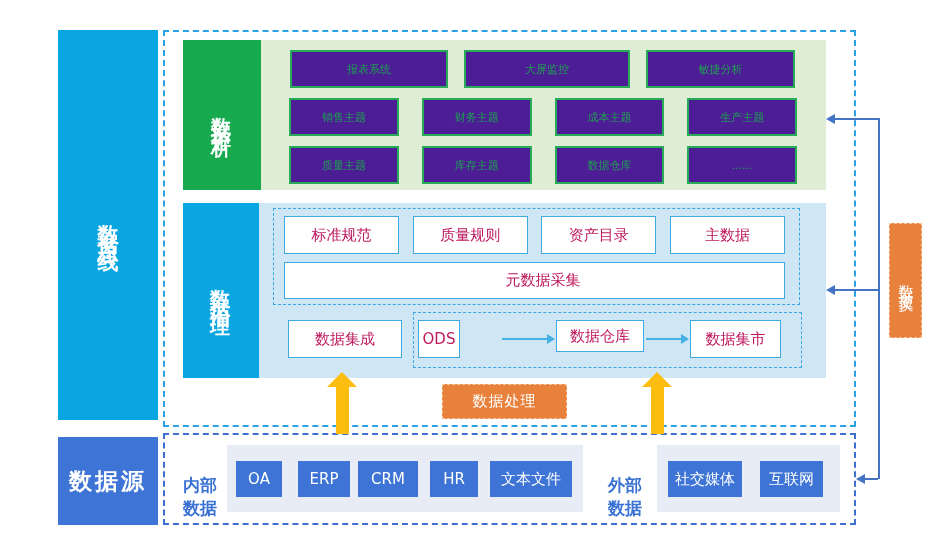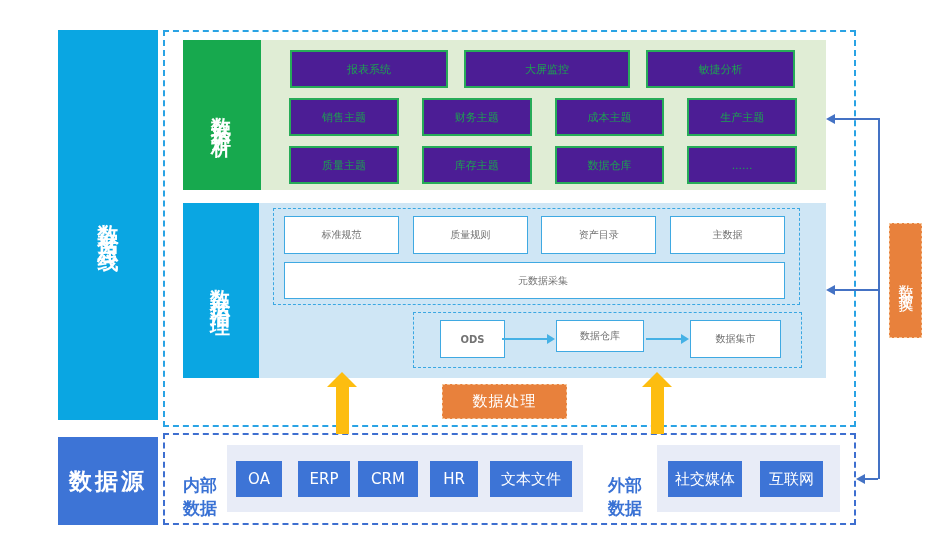--- a/index.html
+++ b/index.html
@@ -34,27 +34,27 @@
           display:flex; align-items:center; justify-content:center; }
   .gw1 { width:158px; } .gw2 { width:166px; } .gw3 { width:149px; }
   .gw4 { width:110px; }
 
   
   .gov-label { left:183px; top:203px; width:76px; height:175px; background:#0aa6e2; color:#fff;
                font-size:20px; font-weight:bold; letter-spacing:9px; }
   .gov-bg { left:259px; top:203px; width:567px; height:175px; background:#cfe6f5; }
   .dashed1 { left:14px; top:5px; width:527px; height:97px; border:1.5px dashed #3aa7e2; }
   .rules-row { display:flex; justify-content:space-between; height:38px; margin:7px 14px 0 10px; }
-  .bbox { background:#fff; border:1.5px solid #3fa9e2; color:#737373; font-size:10px;
+  .bbox { background:#fff; border:1.5px solid #3fa9e2; color:#be185d; font-size:15px;
           display:flex; align-items:center; justify-content:center; }
   .rule-box { width:115px; }
   .metadata-box { height:37px; margin:8px 14px 0 10px;padding-left:17px; }
   .integration-box { left:29px; top:117px; width:114px; height:38px; }
   .dashed2 { left:154px; top:109px; width:389px; height:56px; border:1.5px dashed #3aa7e2; }
-  .ods-box { left:26px; top:7px; width:65px; height:38px; font-weight:bold; }
+  .ods-box { left:4px; top:7px; width:42px; height:38px; font-weight:normal; }
   .wh-box { left:142px; top:7px; width:88px; height:32px; }
   .mart-box { left:276px; top:7px; width:91px; height:38px; }
   .flow-line { position:absolute; top:25px; height:2px; background:#45b1e5; }
   .flow-line::after { content:""; position:absolute; right:-7px; top:-4px;
         border-left:8px solid #45b1e5; border-top:5px solid transparent; border-bottom:5px solid transparent; }
   .fl1 { left:88px; width:46px; } .fl2 { left:232px; width:36px; }
 
   
   .processing-box { left:442px; top:384px; width:125px; height:35px; background:#e8813c;
                     border:1px dashed #f6c79c; color:#fff; font-size:15px; letter-spacing:1px; }
@@ -141,20 +141,21 @@
   <div class="abs gov-bg">
     <div class="abs dashed1">
       <div class="rules-row">
         <div class="bbox rule-box">标准规范</div>
         <div class="bbox rule-box">质量规则</div>
         <div class="bbox rule-box">资产目录</div>
         <div class="bbox rule-box">主数据</div>
       </div>
       <div class="bbox metadata-box">元数据采集</div>
     </div>
+    <div class="abs bbox integration-box">数据集成</div>
     <div class="abs dashed2">
       <div class="abs bbox ods-box">ODS</div>
       <div class="abs bbox wh-box">数据仓库</div>
       <div class="abs bbox mart-box">数据集市</div>
       <div class="flow-line fl1"></div>
       <div class="flow-line fl2"></div>
     </div>
   </div>
 
   <div class="abs flexc processing-box">数据处理</div>

